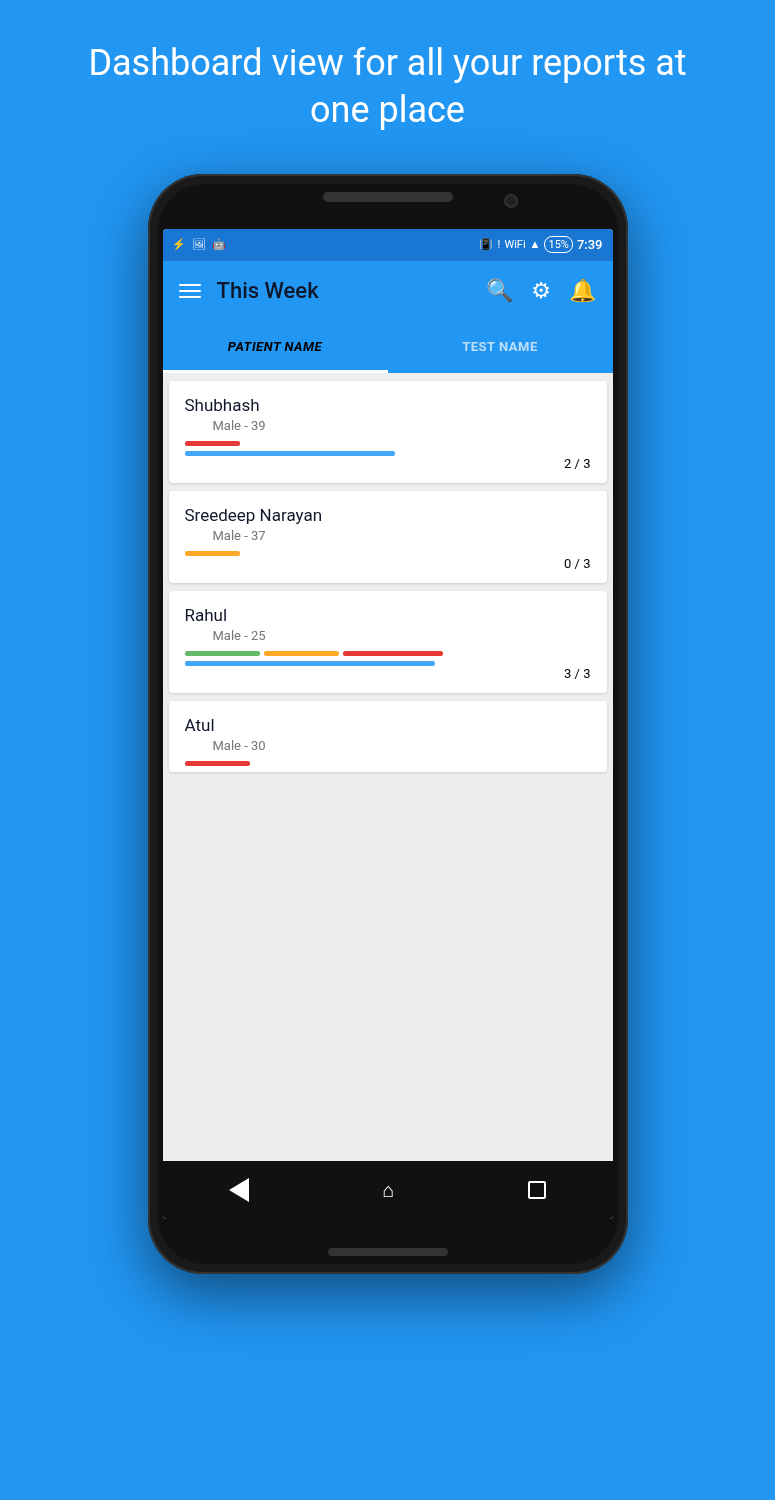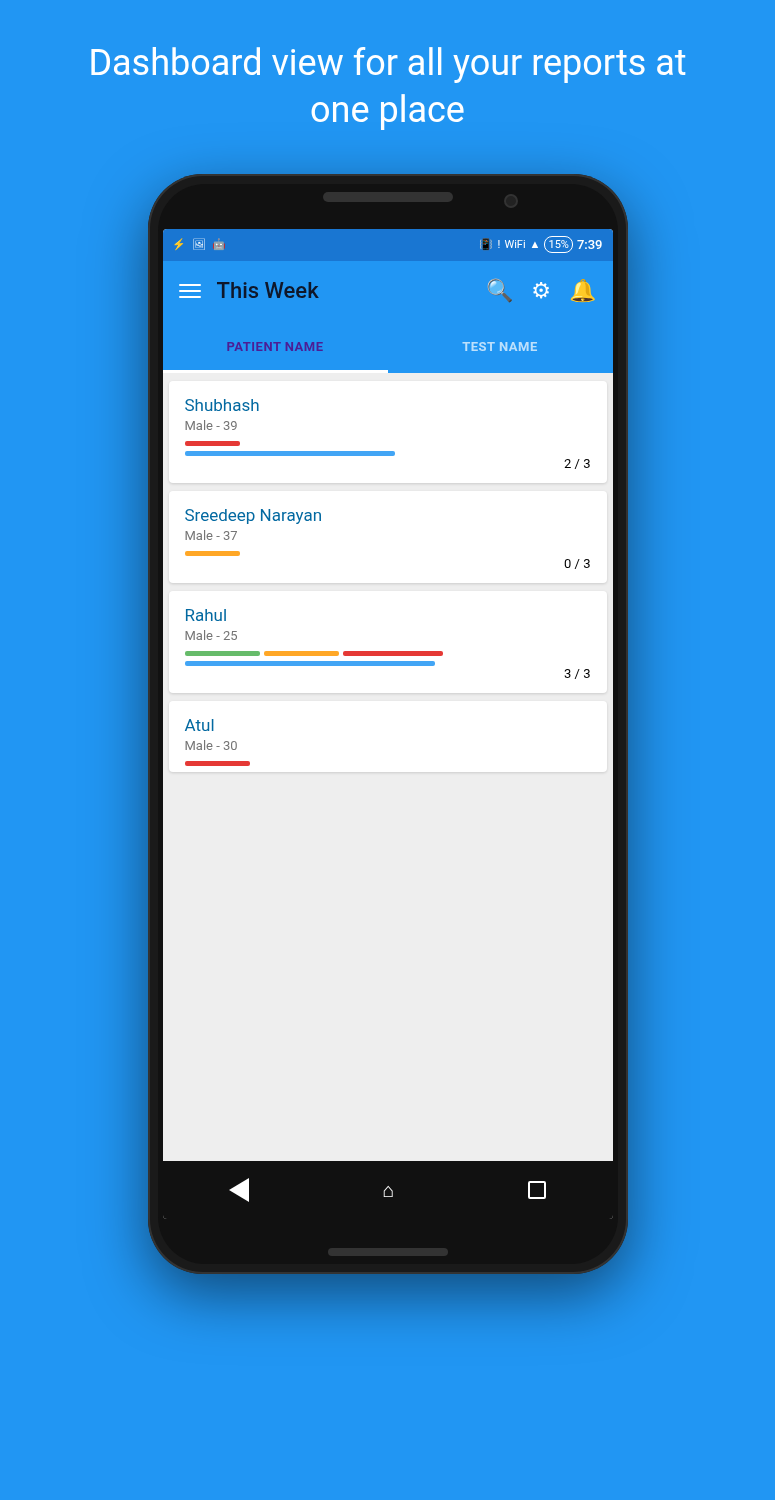--- a/index.html
+++ b/index.html
@@ -184,21 +184,22 @@
       justify-content: center;
       color: rgba(255,255,255,0.7);
       font-size: 13px;
       font-weight: 700;
       letter-spacing: 0.5px;
       cursor: pointer;
       position: relative;
     }
 
     .tab.active {
-      color: #4c1d95;
+      color: #000000;
+      font-style: italic;
     }
 
     .tab.active::after {
       content: '';
       position: absolute;
       bottom: 0;
       left: 0; right: 0;
       height: 3px;
       background: white;
     }
@@ -218,28 +219,29 @@
     .patient-card {
       background: white;
       border-radius: 4px;
       padding: 14px 16px 12px;
       box-shadow: 0 1px 3px rgba(0,0,0,0.15);
     }
 
     .patient-name {
       font-size: 17px;
       font-weight: 400;
-      color: #0369a1;
+      color: #0f172a;
       margin-bottom: 3px;
     }
 
     .patient-info {
       font-size: 13px;
       color: #757575;
       margin-bottom: 8px;
+      margin-left: 28px;
     }
 
     .progress-bars {
       display: flex;
       flex-direction: column;
       gap: 5px;
     }
 
     .bar-row {
       display: flex;

